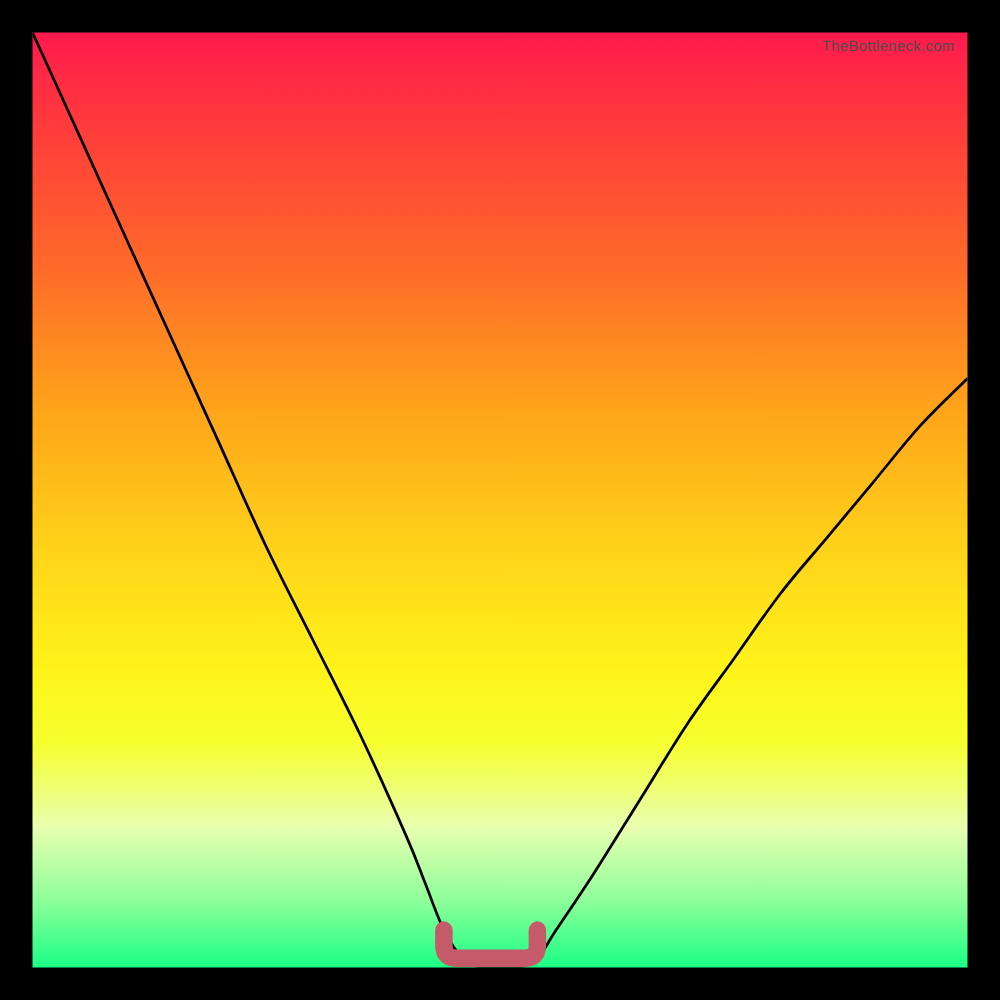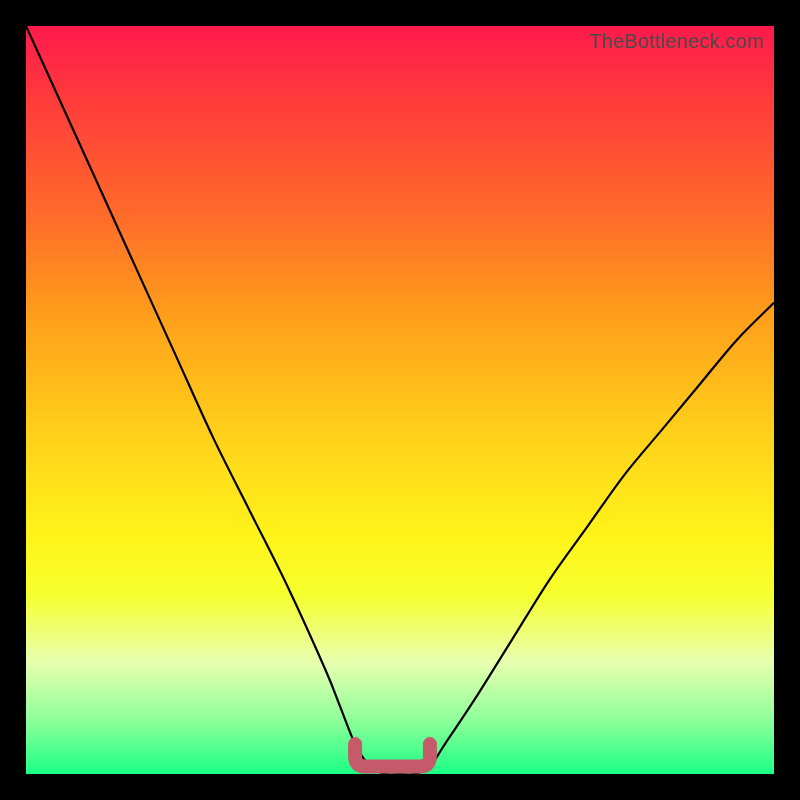--- a/index.html
+++ b/index.html
@@ -37,21 +37,21 @@
       #e8ffb0 85%,
       #8cff99 93%,
       #1aff85 100%
     );
   }
   .watermark {
     position: absolute;
     top: 4px;
     right: 10px;
     color: #4a4a4a;
-    font-size: 20px;
+    font-size: 12px;
     font-weight: 500;
     letter-spacing: 0.2px;
     z-index: 5;
   }
   svg.overlay {
     position: absolute;
     left: 0;
     top: 0;
     width: 748px;
     height: 748px;

